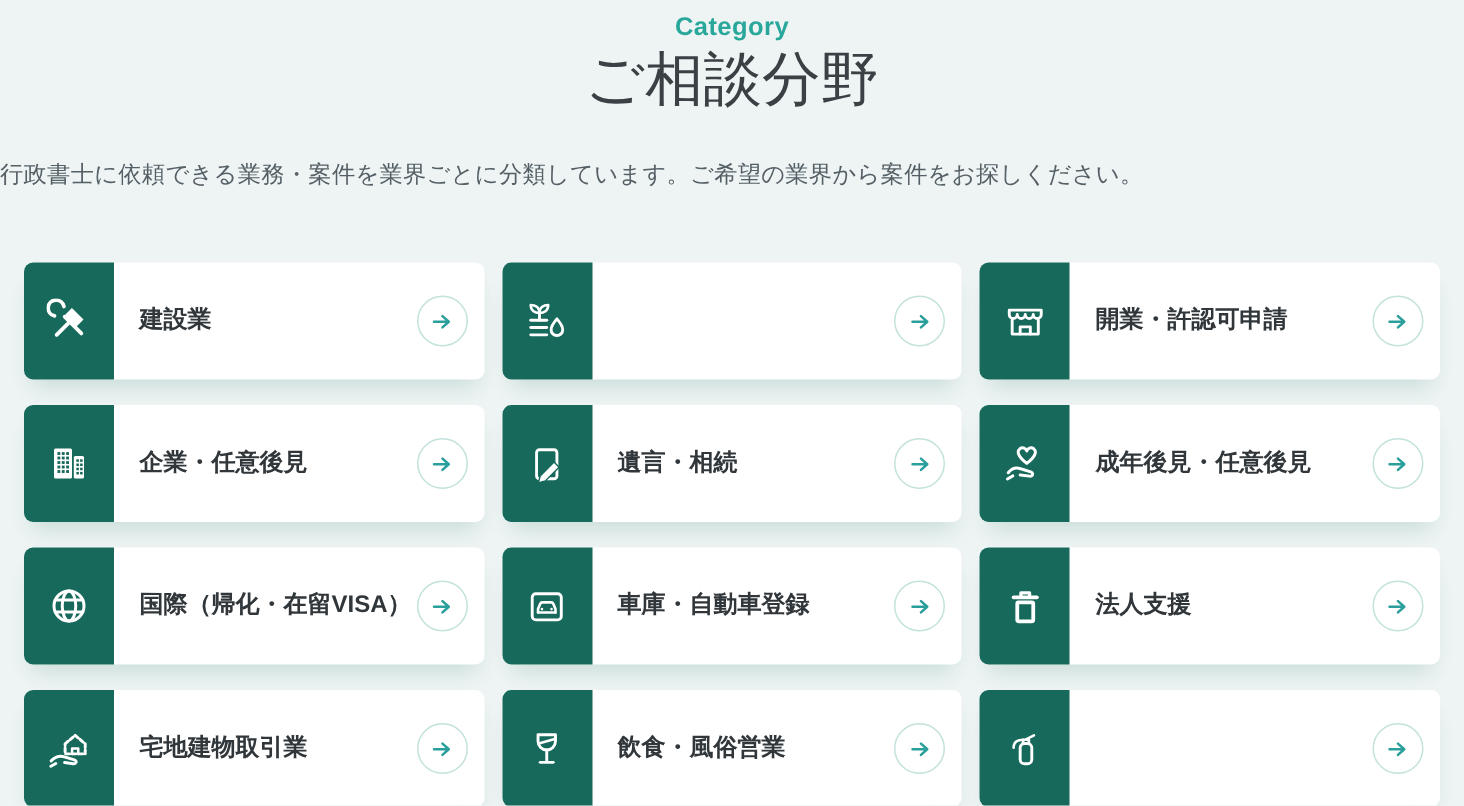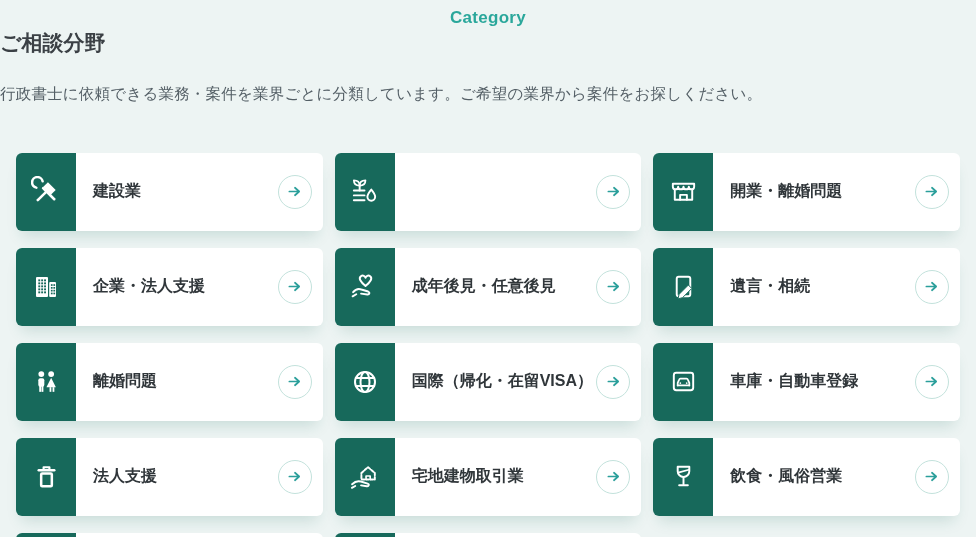--- a/index.html
+++ b/index.html
@@ -12,21 +12,21 @@
     background:var(--background);
     font-family:"Liberation Sans","DejaVu Sans",sans-serif;
     color:var(--label-text);
   }
   .section{padding-top:8px;}
   .eyebrow{
     text-align:center;font-size:17px;font-weight:700;color:var(--accent);
     letter-spacing:.3px;line-height:1.2;
   }
   .title{
-    text-align:left;font-size:21px;font-weight:700;color:var(--title);
+    text-align:center;font-size:39px;font-weight:400;color:var(--title);
     line-height:1.25;margin-top:2px;
   }
   .desc{
     text-align:left;font-size:15.5px;color:var(--body-text);
     margin-top:27px;letter-spacing:.2px;
   }
   .grid{
     width:944px;margin:48px auto 0;
     display:grid;grid-template-columns:repeat(3,1fr);gap:17px 12px;
   }
@@ -95,21 +95,21 @@
         </span>
       </a>
       <a class="card">
         <span class="icon-block">
           <svg width="31" height="31" viewBox="0 0 32 32">
     <path d="M7 15 v9.5 h18 v-9.5" stroke="#fff" fill="none" stroke-linecap="round" stroke-linejoin="round" stroke-width="2"></path>
     <path d="M5 8 h22 v3 a2.75 2.75 0 0 1 -5.5 0 a2.75 2.75 0 0 1 -5.5 0 a2.75 2.75 0 0 1 -5.5 0 a2.75 2.75 0 0 1 -5.5 0 z" stroke="#fff" fill="none" stroke-linecap="round" stroke-linejoin="round" stroke-width="2"></path>
     <path d="M12.5 24.5 v-5 h7 v5" stroke="#fff" fill="none" stroke-linecap="round" stroke-linejoin="round" stroke-width="2"></path>
           </svg>
         </span>
-        <span class="label">開業・離婚問題</span>
+        <span class="label">開業・許認可申請</span>
         <span class="arrow-circle">
           <svg width="15" height="15" viewBox="0 0 16 16">
             <path d="M2.5 8 h10 M8.5 4 l4.5 4 -4.5 4"></path>
           </svg>
         </span>
       </a>
       <a class="card">
         <span class="icon-block">
           <svg width="32" height="32" viewBox="0 0 32 32">
     <rect x="6" y="6" width="12" height="20" rx="1" fill="#fff"></rect>
@@ -132,70 +132,50 @@
             <rect x="20.9" y="13.2" width="1.7" height="1.7" fill="currentColor"></rect>
             <rect x="20.9" y="16" width="1.7" height="1.7" fill="currentColor"></rect>
             <rect x="20.9" y="18.8" width="1.7" height="1.7" fill="currentColor"></rect>
             <rect x="20.9" y="21.6" width="1.7" height="1.7" fill="currentColor"></rect>
             <rect x="23.4" y="13.2" width="1.7" height="1.7" fill="currentColor"></rect>
             <rect x="23.4" y="16" width="1.7" height="1.7" fill="currentColor"></rect>
             <rect x="23.4" y="18.8" width="1.7" height="1.7" fill="currentColor"></rect>
             <rect x="23.4" y="21.6" width="1.7" height="1.7" fill="currentColor"></rect>
           </svg>
         </span>
-        <span class="label">企業・法人支援</span>
+        <span class="label">企業・任意後見</span>
+        <span class="arrow-circle">
+          <svg width="15" height="15" viewBox="0 0 16 16">
+            <path d="M2.5 8 h10 M8.5 4 l4.5 4 -4.5 4"></path>
+          </svg>
+        </span>
+      </a>
+      <a class="card">
+        <span class="icon-block">
+          <svg width="31" height="31" viewBox="0 0 32 32">
+    <path d="M9 8 a2 2 0 0 1 2 -2 h10 a2 2 0 0 1 2 2 v16 a2 2 0 0 1 -2 2 h-10 a2 2 0 0 1 -2 -2 z" stroke="#fff" fill="none" stroke-linecap="round" stroke-linejoin="round" stroke-width="2"></path>
+    <path d="M11.5 24 l9.5 -9.5 3.5 3.5 -9.5 9.5 -4.8 1.3 z" fill="#fff" stroke="#17695b" stroke-width="1"></path>
+          </svg>
+        </span>
+        <span class="label">遺言・相続</span>
         <span class="arrow-circle">
           <svg width="15" height="15" viewBox="0 0 16 16">
             <path d="M2.5 8 h10 M8.5 4 l4.5 4 -4.5 4"></path>
           </svg>
         </span>
       </a>
       <a class="card">
         <span class="icon-block">
           <svg width="33" height="33" viewBox="0 0 32 32">
     <path d="M17 15.5 c-5 -4 -7 -7.5 -4.5 -9.5 c2 -1.5 4 0 4.5 1.5 c0.5 -1.5 2.5 -3 4.5 -1.5 c2.5 2 0.5 5.5 -4.5 9.5 z" stroke="#fff" fill="none" stroke-linecap="round" stroke-linejoin="round" stroke-width="1.9"></path>
     <path d="M5 21.5 c2 -2.5 5 -3.6 8 -2.6 l6.5 2 c2 0.7 1.5 3 -0.8 2.8 l-6 -0.8" stroke="#fff" fill="none" stroke-linecap="round" stroke-linejoin="round" stroke-width="1.9"></path>
     <path d="M4.5 25.5 l3.5 -2" stroke="#fff" fill="none" stroke-linecap="round" stroke-linejoin="round" stroke-width="1.9"></path>
           </svg>
         </span>
         <span class="label">成年後見・任意後見</span>
-        <span class="arrow-circle">
-          <svg width="15" height="15" viewBox="0 0 16 16">
-            <path d="M2.5 8 h10 M8.5 4 l4.5 4 -4.5 4"></path>
-          </svg>
-        </span>
-      </a>
-      <a class="card">
-        <span class="icon-block">
-          <svg width="31" height="31" viewBox="0 0 32 32">
-    <path d="M9 8 a2 2 0 0 1 2 -2 h10 a2 2 0 0 1 2 2 v16 a2 2 0 0 1 -2 2 h-10 a2 2 0 0 1 -2 -2 z" stroke="#fff" fill="none" stroke-linecap="round" stroke-linejoin="round" stroke-width="2"></path>
-    <path d="M11.5 24 l9.5 -9.5 3.5 3.5 -9.5 9.5 -4.8 1.3 z" fill="#fff" stroke="#17695b" stroke-width="1"></path>
-          </svg>
-        </span>
-        <span class="label">遺言・相続</span>
-        <span class="arrow-circle">
-          <svg width="15" height="15" viewBox="0 0 16 16">
-            <path d="M2.5 8 h10 M8.5 4 l4.5 4 -4.5 4"></path>
-          </svg>
-        </span>
-      </a>
-      <a class="card">
-        <span class="icon-block">
-          <svg width="30" height="30" viewBox="0 0 32 32">
-    <circle cx="11" cy="7.5" r="3.1" fill="#fff"></circle>
-    <rect x="7.8" y="12" width="6.4" height="9" rx="2" fill="#fff"></rect>
-    <rect x="8.8" y="20" width="2" height="6.5" fill="#fff"></rect>
-    <rect x="11.2" y="20" width="2" height="6.5" fill="#fff"></rect>
-    <circle cx="21.5" cy="7.5" r="3.1" fill="#fff"></circle>
-    <path d="M21.5 11.5 l5 10 h-10 z" fill="#fff"></path>
-    <rect x="19.8" y="21.5" width="1.9" height="5" fill="#fff"></rect>
-    <rect x="23" y="21.5" width="1.9" height="5" fill="#fff"></rect>
-          </svg>
-        </span>
-        <span class="label">離婚問題</span>
         <span class="arrow-circle">
           <svg width="15" height="15" viewBox="0 0 16 16">
             <path d="M2.5 8 h10 M8.5 4 l4.5 4 -4.5 4"></path>
           </svg>
         </span>
       </a>
       <a class="card">
         <span class="icon-block">
           <svg width="32" height="32" viewBox="0 0 32 32">
     <circle cx="16" cy="16" r="10" stroke="#fff" fill="none" stroke-linecap="round" stroke-linejoin="round" stroke-width="2"></circle>

